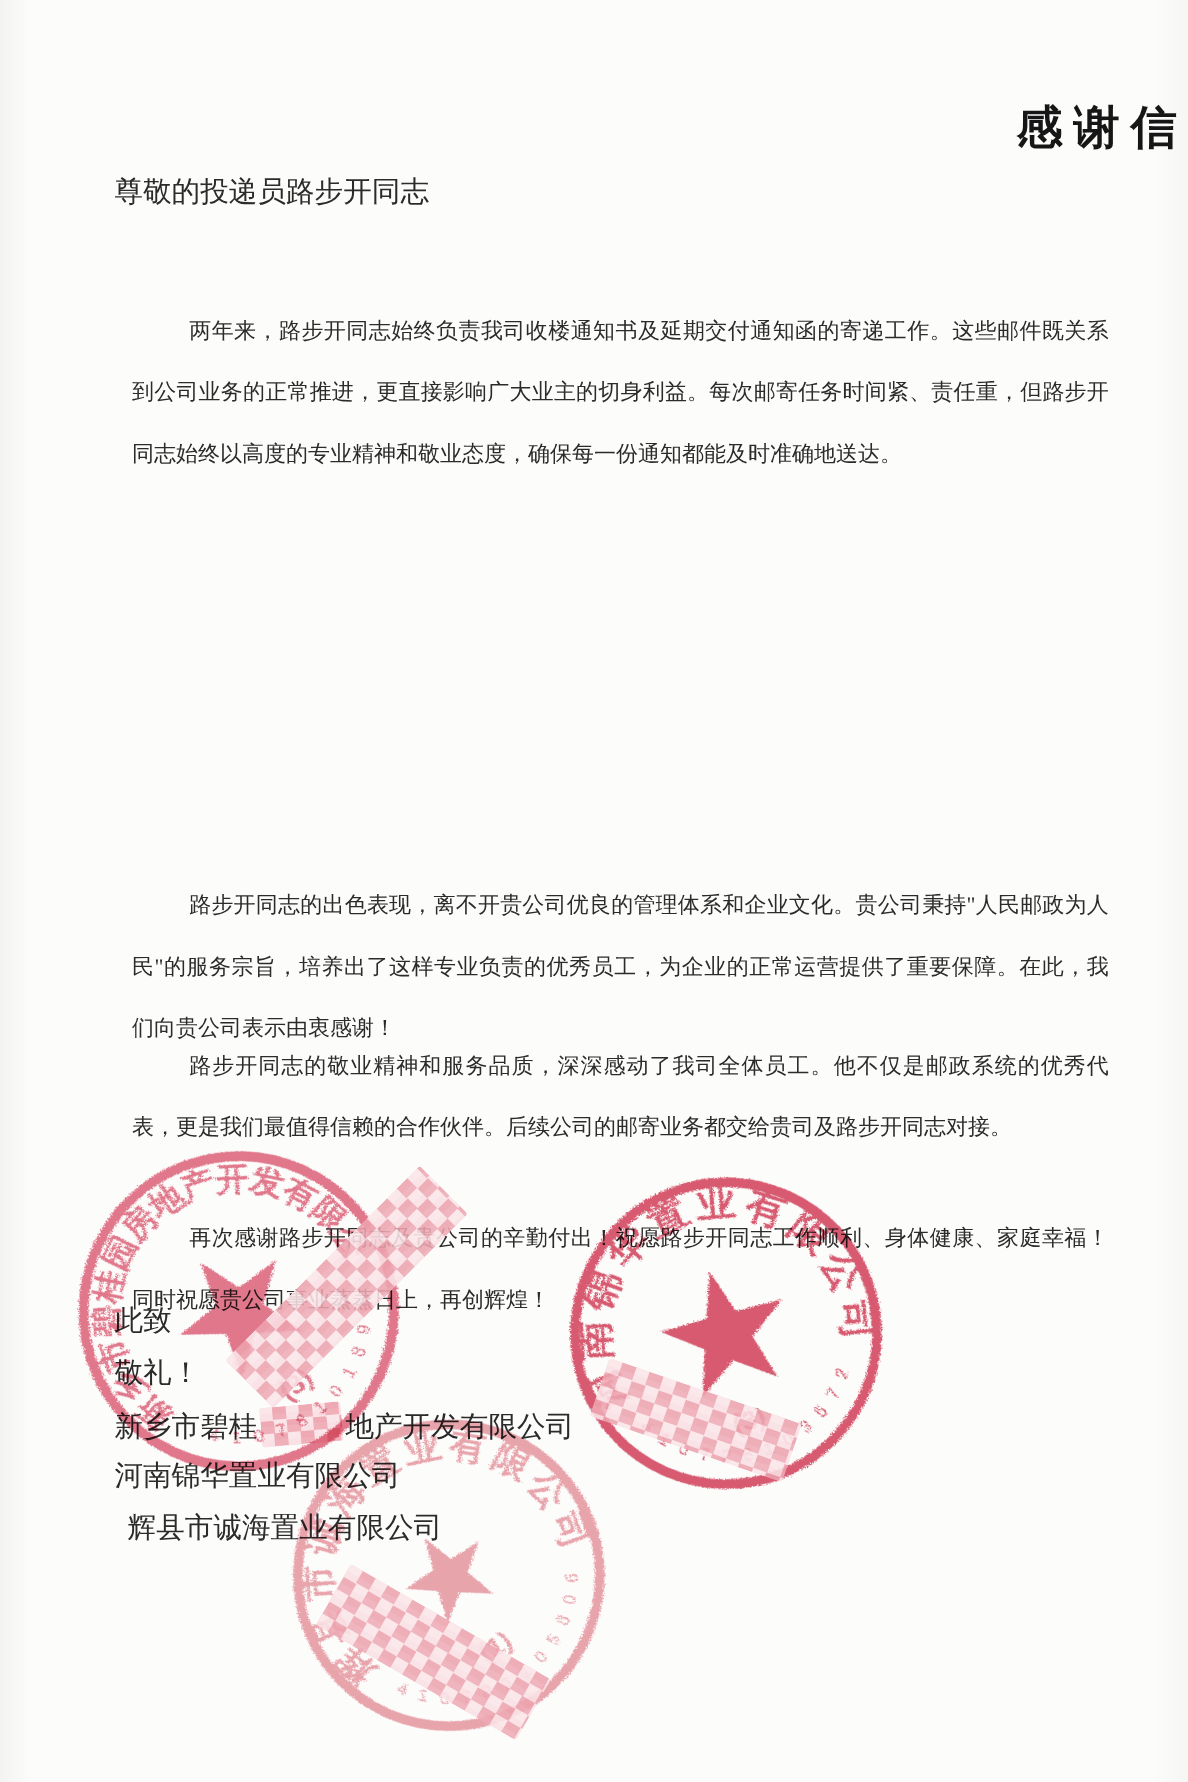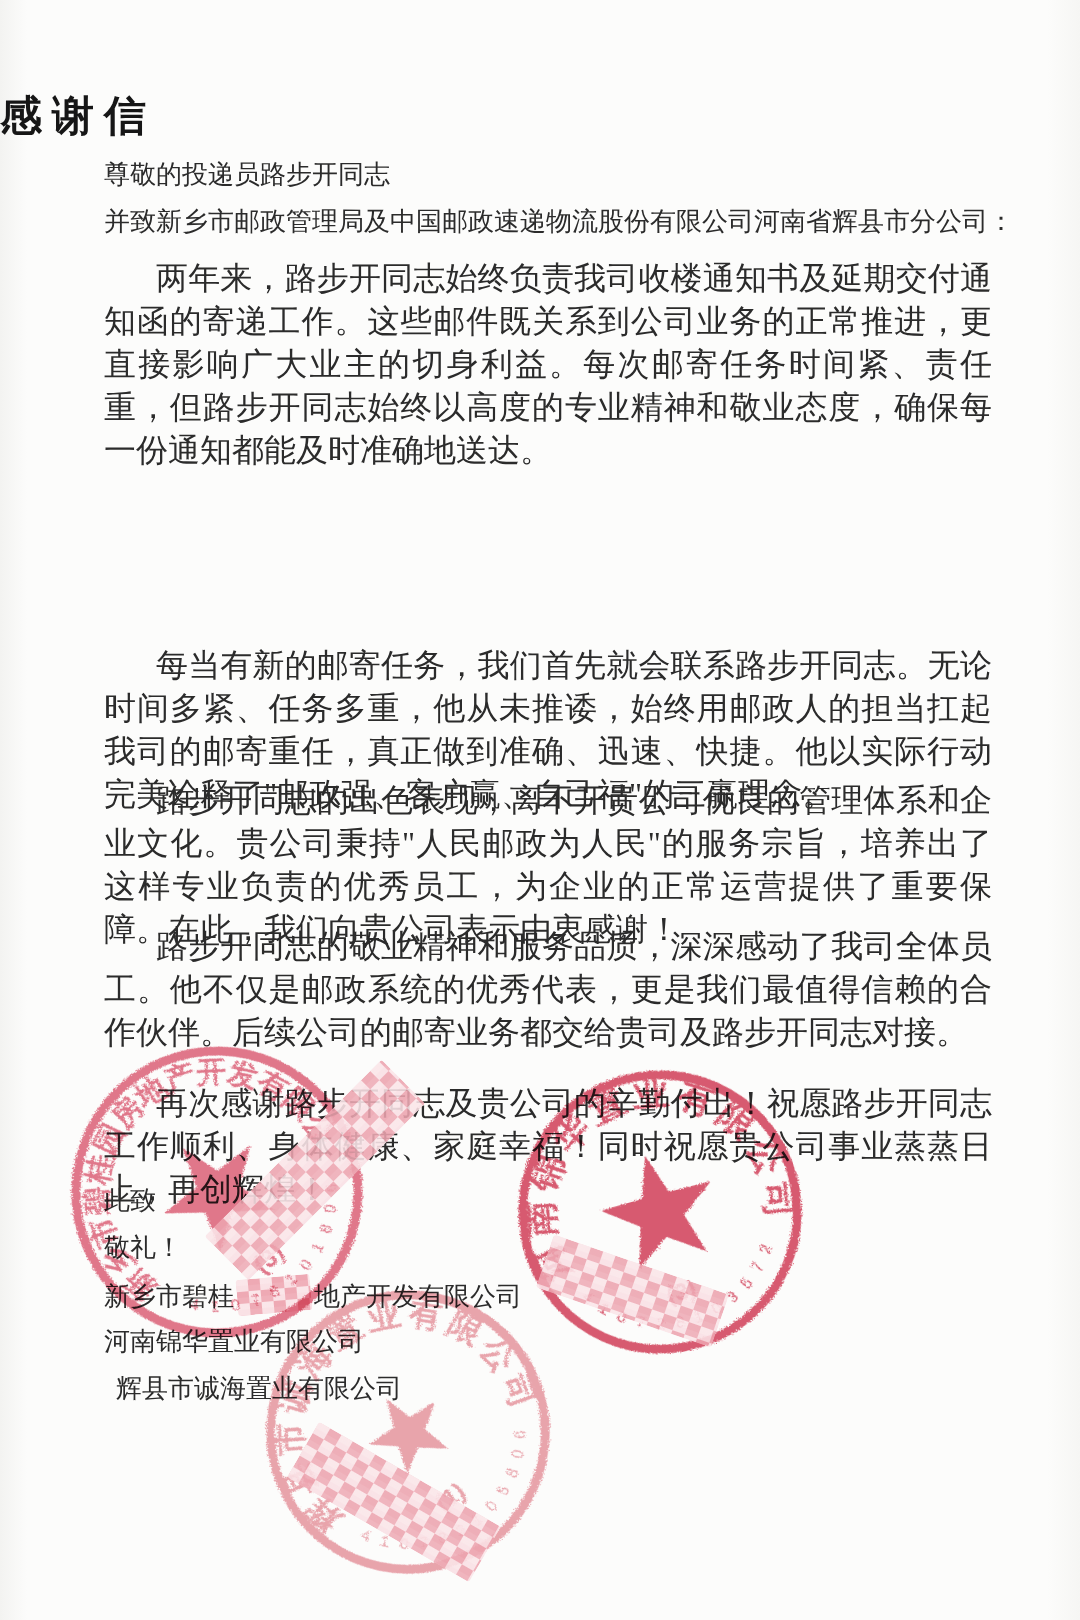--- a/index.html
+++ b/index.html
@@ -3,27 +3,27 @@
 <meta charset="utf-8">
 <style>
   html,body{margin:0;padding:0;background:#e9e9e7;}
   .page{
     position:relative; width:1080px; height:1620px; overflow:hidden;
     background:linear-gradient(90deg,#f3f3f1 0,#fcfcfb 2.5%,#fcfcfb 97%,#f6f6f4 100%);
     font-family:"Liberation Serif", serif; color:#2b2b2b;
   }
   .title{
     position:absolute; left:0; top:88px; width:100%; margin:0;
-    text-align:left; font-family:"Liberation Sans", sans-serif;
+    text-align:right; font-family:"Liberation Sans", sans-serif;
     font-size:42px; font-weight:700; letter-spacing:10px; color:#161616;
   }
   .line{position:absolute; left:104px; font-size:26px; white-space:nowrap; z-index:10;}
   .para{
-    position:absolute; left:104px; width:888px; margin:0;
-    font-size:32px; line-height:43px; text-align:justify; text-indent:52px; z-index:10;
+    position:absolute; left:104px; width:888px; margin:16px;
+    font-size:20px; line-height:56px; text-align:justify; text-indent:52px; z-index:10;
   }
   .salutation{top:157px;text-align:right;} .recipient{top:204px;}
   .p1{top:257px;} .p2{top:450px;} .p3{top:644px;}
   .p4{top:779px;} .p5{top:925px;} .p6{top:1082px;}
   .closing1{top:1183px;} .closing2{top:1230px;}
   .sig1{top:1277px;} .sig2{top:1324px;} .sig3{top:1371px;margin-left:12px;} .date{top:1418px;}
 
   .stamp{position:absolute; z-index:20; mix-blend-mode:multiply; pointer-events:none;}
   .stamp-left  {left:67px;  top:1042px; width:300px; height:300px; transform:rotate(-38deg); opacity:.82;}
   .stamp-right {left:514px; top:1066px; width:292px; height:292px; transform:rotate(-15deg); opacity:.9;}
@@ -51,24 +51,22 @@
   }
 </style>
 </head>
 <body>
 
 <div class="page">
 
   <h1 class="title">感谢信</h1>
 
   <div class="line salutation">尊敬的投递员路步开同志</div>
-  <div class="line recipient">并致新乡市邮政管理局及中国邮政速递物流股份有限公司河南省辉县市分公司：</div>
 
   <p class="para p1">两年来，路步开同志始终负责我司收楼通知书及延期交付通知函的寄递工作。这些邮件既关系到公司业务的正常推进，更直接影响广大业主的切身利益。每次邮寄任务时间紧、责任重，但路步开同志始终以高度的专业精神和敬业态度，确保每一份通知都能及时准确地送达。</p>
-  <p class="para p3">每当有新的邮寄任务，我们首先就会联系路步开同志。无论时间多紧、任务多重，他从未推诿，始终用邮政人的担当扛起我司的邮寄重任，真正做到准确、迅速、快捷。他以实际行动完美诠释了"邮政强、客户赢、自己福"的三赢理念。</p>
   <p class="para p4">路步开同志的出色表现，离不开贵公司优良的管理体系和企业文化。贵公司秉持"人民邮政为人民"的服务宗旨，培养出了这样专业负责的优秀员工，为企业的正常运营提供了重要保障。在此，我们向贵公司表示由衷感谢！</p>
   <p class="para p5">路步开同志的敬业精神和服务品质，深深感动了我司全体员工。他不仅是邮政系统的优秀代表，更是我们最值得信赖的合作伙伴。后续公司的邮寄业务都交给贵司及路步开同志对接。</p>
   <p class="para p6">再次感谢路步开同志及贵公司的辛勤付出！祝愿路步开同志工作顺利、身体健康、家庭幸福！同时祝愿贵公司事业蒸蒸日上，再创辉煌！</p>
 
   <div class="line closing1">此致</div>
   <div class="line closing2">敬礼！</div>
 
   <div class="line sig1">
     <span>新乡市碧桂</span><span class="redact-inline"></span><span>地产开发有限公司</span>
   </div>

